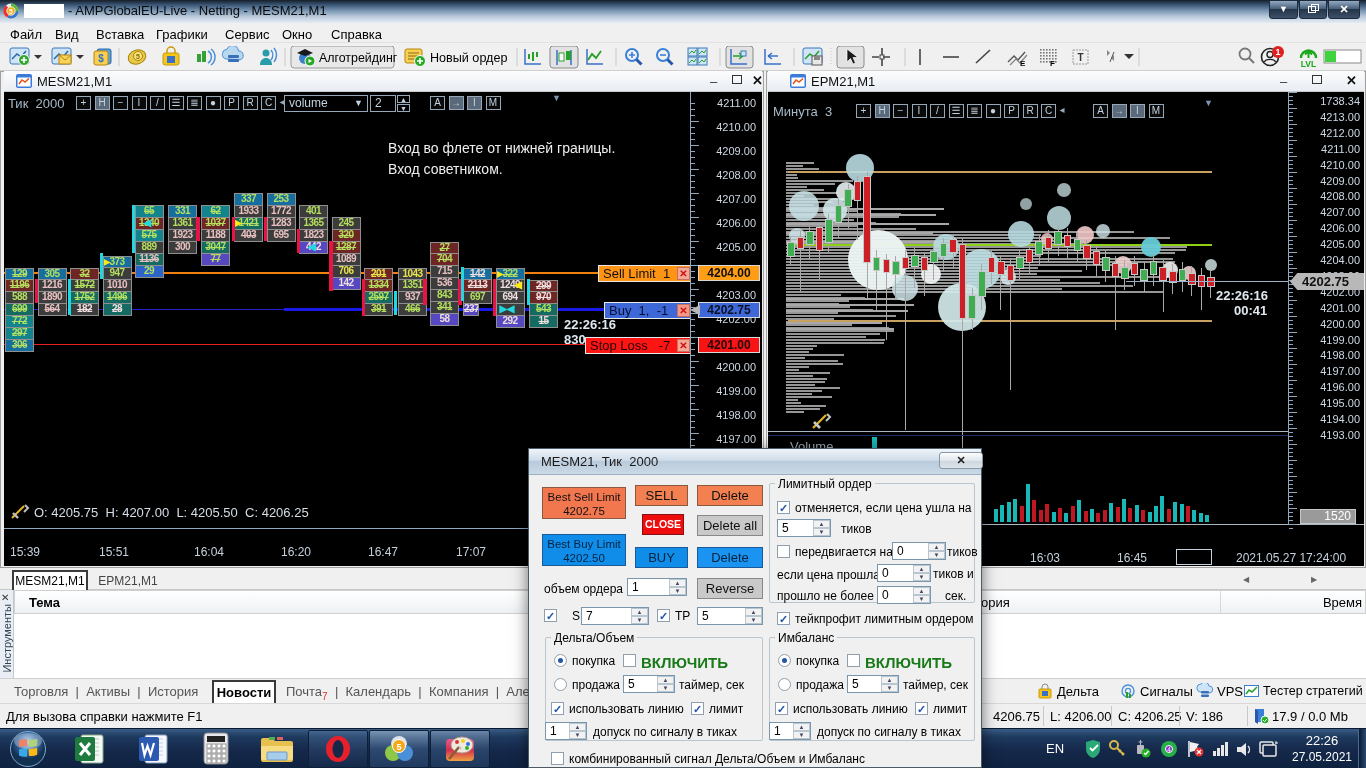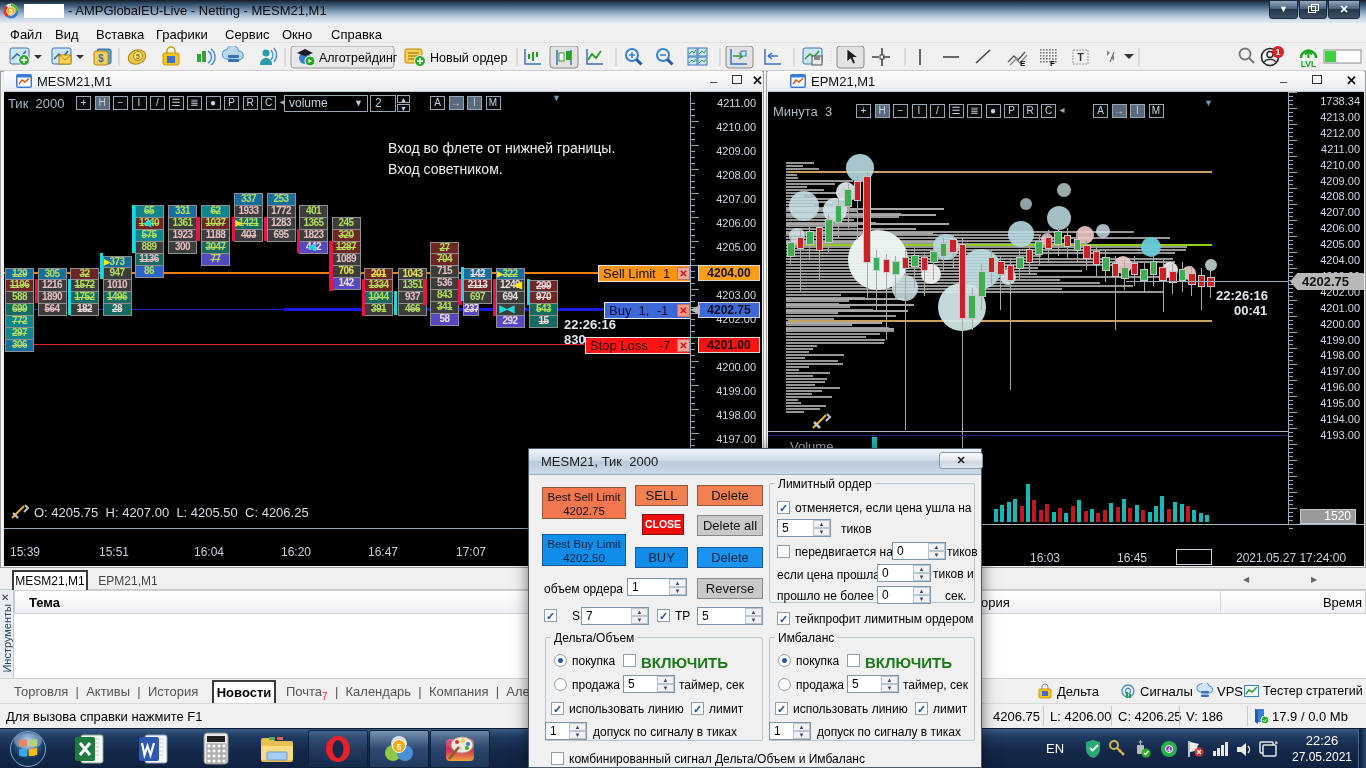--- a/index.html
+++ b/index.html
@@ -314,21 +314,21 @@
       <div class="cell" style="left:98.5px;top:163.5px;width:29px;height:12.95px;background:#156e9e;color:#b5df5e;"><span style="position:absolute;left:-1px;top:0px;color:#ffe814;font-size:10px;">▶</span>373</div>
       <div class="cell" style="left:98.5px;top:175.45px;width:29px;height:12.95px;background:#3c3c3c;color:#b5df5e;">947</div>
       <div class="cell" style="left:98.5px;top:187.39999999999998px;width:29px;height:12.95px;background:#3c3c3c;color:#e8c0c0;">1010</div>
       <div class="cell" style="left:98.5px;top:199.35000000000002px;width:29px;height:12.95px;background:#156a62;color:#b5df5e;text-decoration:line-through;">1496</div>
       <div class="cell" style="left:98.5px;top:211.3px;width:29px;height:12.95px;background:#156a62;color:#efdede;text-decoration:line-through;">28</div>
       <div class="cell" style="left:130.5px;top:113.0px;width:29px;height:12.95px;background:#13848e;color:#b5df5e;text-decoration:line-through;">65</div>
       <div class="cell" style="left:130.5px;top:124.94999999999999px;width:29px;height:12.95px;background:#6e2624;color:#b5df5e;text-decoration:line-through;"><span style="position:absolute;left:8px;top:0px;color:#20d8e0;font-size:10px;">◀</span>1340</div>
       <div class="cell" style="left:130.5px;top:136.9px;width:29px;height:12.95px;background:#13848e;color:#b5df5e;text-decoration:line-through;">575</div>
       <div class="cell" style="left:130.5px;top:148.85px;width:29px;height:12.95px;background:#3c3c3c;color:#b5df5e;">889</div>
       <div class="cell" style="left:130.5px;top:160.8px;width:29px;height:12.95px;background:#156a62;color:#e8c0c0;text-decoration:line-through;">1136</div>
-      <div class="cell" style="left:130.5px;top:172.75px;width:29px;height:12.95px;background:#2d64c8;color:#b5df5e;">86</div>
+      <div class="cell" style="left:130.5px;top:172.75px;width:29px;height:12.95px;background:#2d64c8;color:#b5df5e;">29</div>
       <div class="cell" style="left:164px;top:113.0px;width:29px;height:12.95px;background:#156e9e;color:#b5df5e;">331</div>
       <div class="cell" style="left:164px;top:124.94999999999999px;width:29px;height:12.95px;background:#3c3c3c;color:#b5df5e;">1361</div>
       <div class="cell" style="left:164px;top:136.9px;width:29px;height:12.95px;background:#3c3c3c;color:#e8c0c0;">1923</div>
       <div class="cell" style="left:164px;top:148.85px;width:29px;height:12.95px;background:#3c3c3c;color:#e8c0c0;">300</div>
       <div class="cell" style="left:197px;top:113.0px;width:29px;height:12.95px;background:#13848e;color:#b5df5e;text-decoration:line-through;">62</div>
       <div class="cell" style="left:197px;top:124.94999999999999px;width:29px;height:12.95px;background:#6e2624;color:#b5df5e;text-decoration:line-through;">1037</div>
       <div class="cell" style="left:197px;top:136.9px;width:29px;height:12.95px;background:#3c3c3c;color:#e8c0c0;">1188</div>
       <div class="cell" style="left:197px;top:148.85px;width:29px;height:12.95px;background:#156a62;color:#b5df5e;text-decoration:line-through;">3047</div>
       <div class="cell" style="left:197px;top:160.8px;width:29px;height:12.95px;background:#5548c0;color:#b5df5e;text-decoration:line-through;">77</div>
       <div class="cell" style="left:230px;top:101.0px;width:29px;height:12.95px;background:#156e9e;color:#b5df5e;">337</div>
@@ -344,21 +344,21 @@
       <div class="cell" style="left:295px;top:136.9px;width:29px;height:12.95px;background:#3c3c3c;color:#e8c0c0;">1823</div>
       <div class="cell" style="left:295px;top:148.85px;width:29px;height:12.95px;background:#5548c0;color:#efdede;"><span style="position:absolute;left:8px;top:0px;color:#20d8e0;font-size:10px;">◀</span>442</div>
       <div class="cell" style="left:327.5px;top:125.0px;width:29px;height:12.95px;background:#3c3c3c;color:#b5df5e;">245</div>
       <div class="cell" style="left:327.5px;top:136.95px;width:29px;height:12.95px;background:#6e2624;color:#b5df5e;text-decoration:line-through;">320</div>
       <div class="cell" style="left:327.5px;top:148.9px;width:29px;height:12.95px;background:#6e2624;color:#b5df5e;text-decoration:line-through;">1287</div>
       <div class="cell" style="left:327.5px;top:160.85px;width:29px;height:12.95px;background:#3c3c3c;color:#e8c0c0;">1089</div>
       <div class="cell" style="left:327.5px;top:172.8px;width:29px;height:12.95px;background:#3c3c3c;color:#e8e24a;">706</div>
       <div class="cell" style="left:327.5px;top:184.75px;width:29px;height:12.95px;background:#5548c0;color:#efdede;">142</div>
       <div class="cell" style="left:360px;top:175.5px;width:29px;height:12.95px;background:#6e2624;color:#e8e24a;text-decoration:line-through;">201</div>
       <div class="cell" style="left:360px;top:187.45px;width:29px;height:12.95px;background:#6e2624;color:#b5df5e;text-decoration:line-through;">1334</div>
-      <div class="cell" style="left:360px;top:199.39999999999998px;width:29px;height:12.95px;background:#156a62;color:#b5df5e;text-decoration:line-through;">1044</div>
+      <div class="cell" style="left:360px;top:199.39999999999998px;width:29px;height:12.95px;background:#156a62;color:#b5df5e;text-decoration:line-through;">2597</div>
       <div class="cell" style="left:360px;top:211.35000000000002px;width:29px;height:12.95px;background:#3c3c3c;color:#b5df5e;text-decoration:line-through;">391</div>
       <div class="cell" style="left:394px;top:175.5px;width:29px;height:12.95px;background:#3c3c3c;color:#e8e24a;">1043</div>
       <div class="cell" style="left:394px;top:187.45px;width:29px;height:12.95px;background:#3c3c3c;color:#b5df5e;">1351</div>
       <div class="cell" style="left:394px;top:199.39999999999998px;width:29px;height:12.95px;background:#3c3c3c;color:#e8c0c0;">937</div>
       <div class="cell" style="left:394px;top:211.35000000000002px;width:29px;height:12.95px;background:#3c3c3c;color:#b5df5e;text-decoration:line-through;">466</div>
       <div class="cell" style="left:426px;top:149.5px;width:29px;height:12.95px;background:#6e2624;color:#b5df5e;text-decoration:line-through;">27</div>
       <div class="cell" style="left:426px;top:161.45px;width:29px;height:12.95px;background:#6e2624;color:#b5df5e;text-decoration:line-through;">704</div>
       <div class="cell" style="left:426px;top:173.39999999999998px;width:29px;height:12.95px;background:#3c3c3c;color:#e8c0c0;">715</div>
       <div class="cell" style="left:426px;top:185.35000000000002px;width:29px;height:12.95px;background:#3c3c3c;color:#e8c0c0;">536</div>
       <div class="cell" style="left:426px;top:197.3px;width:29px;height:12.95px;background:#3c3c3c;color:#b5df5e;">843</div>

